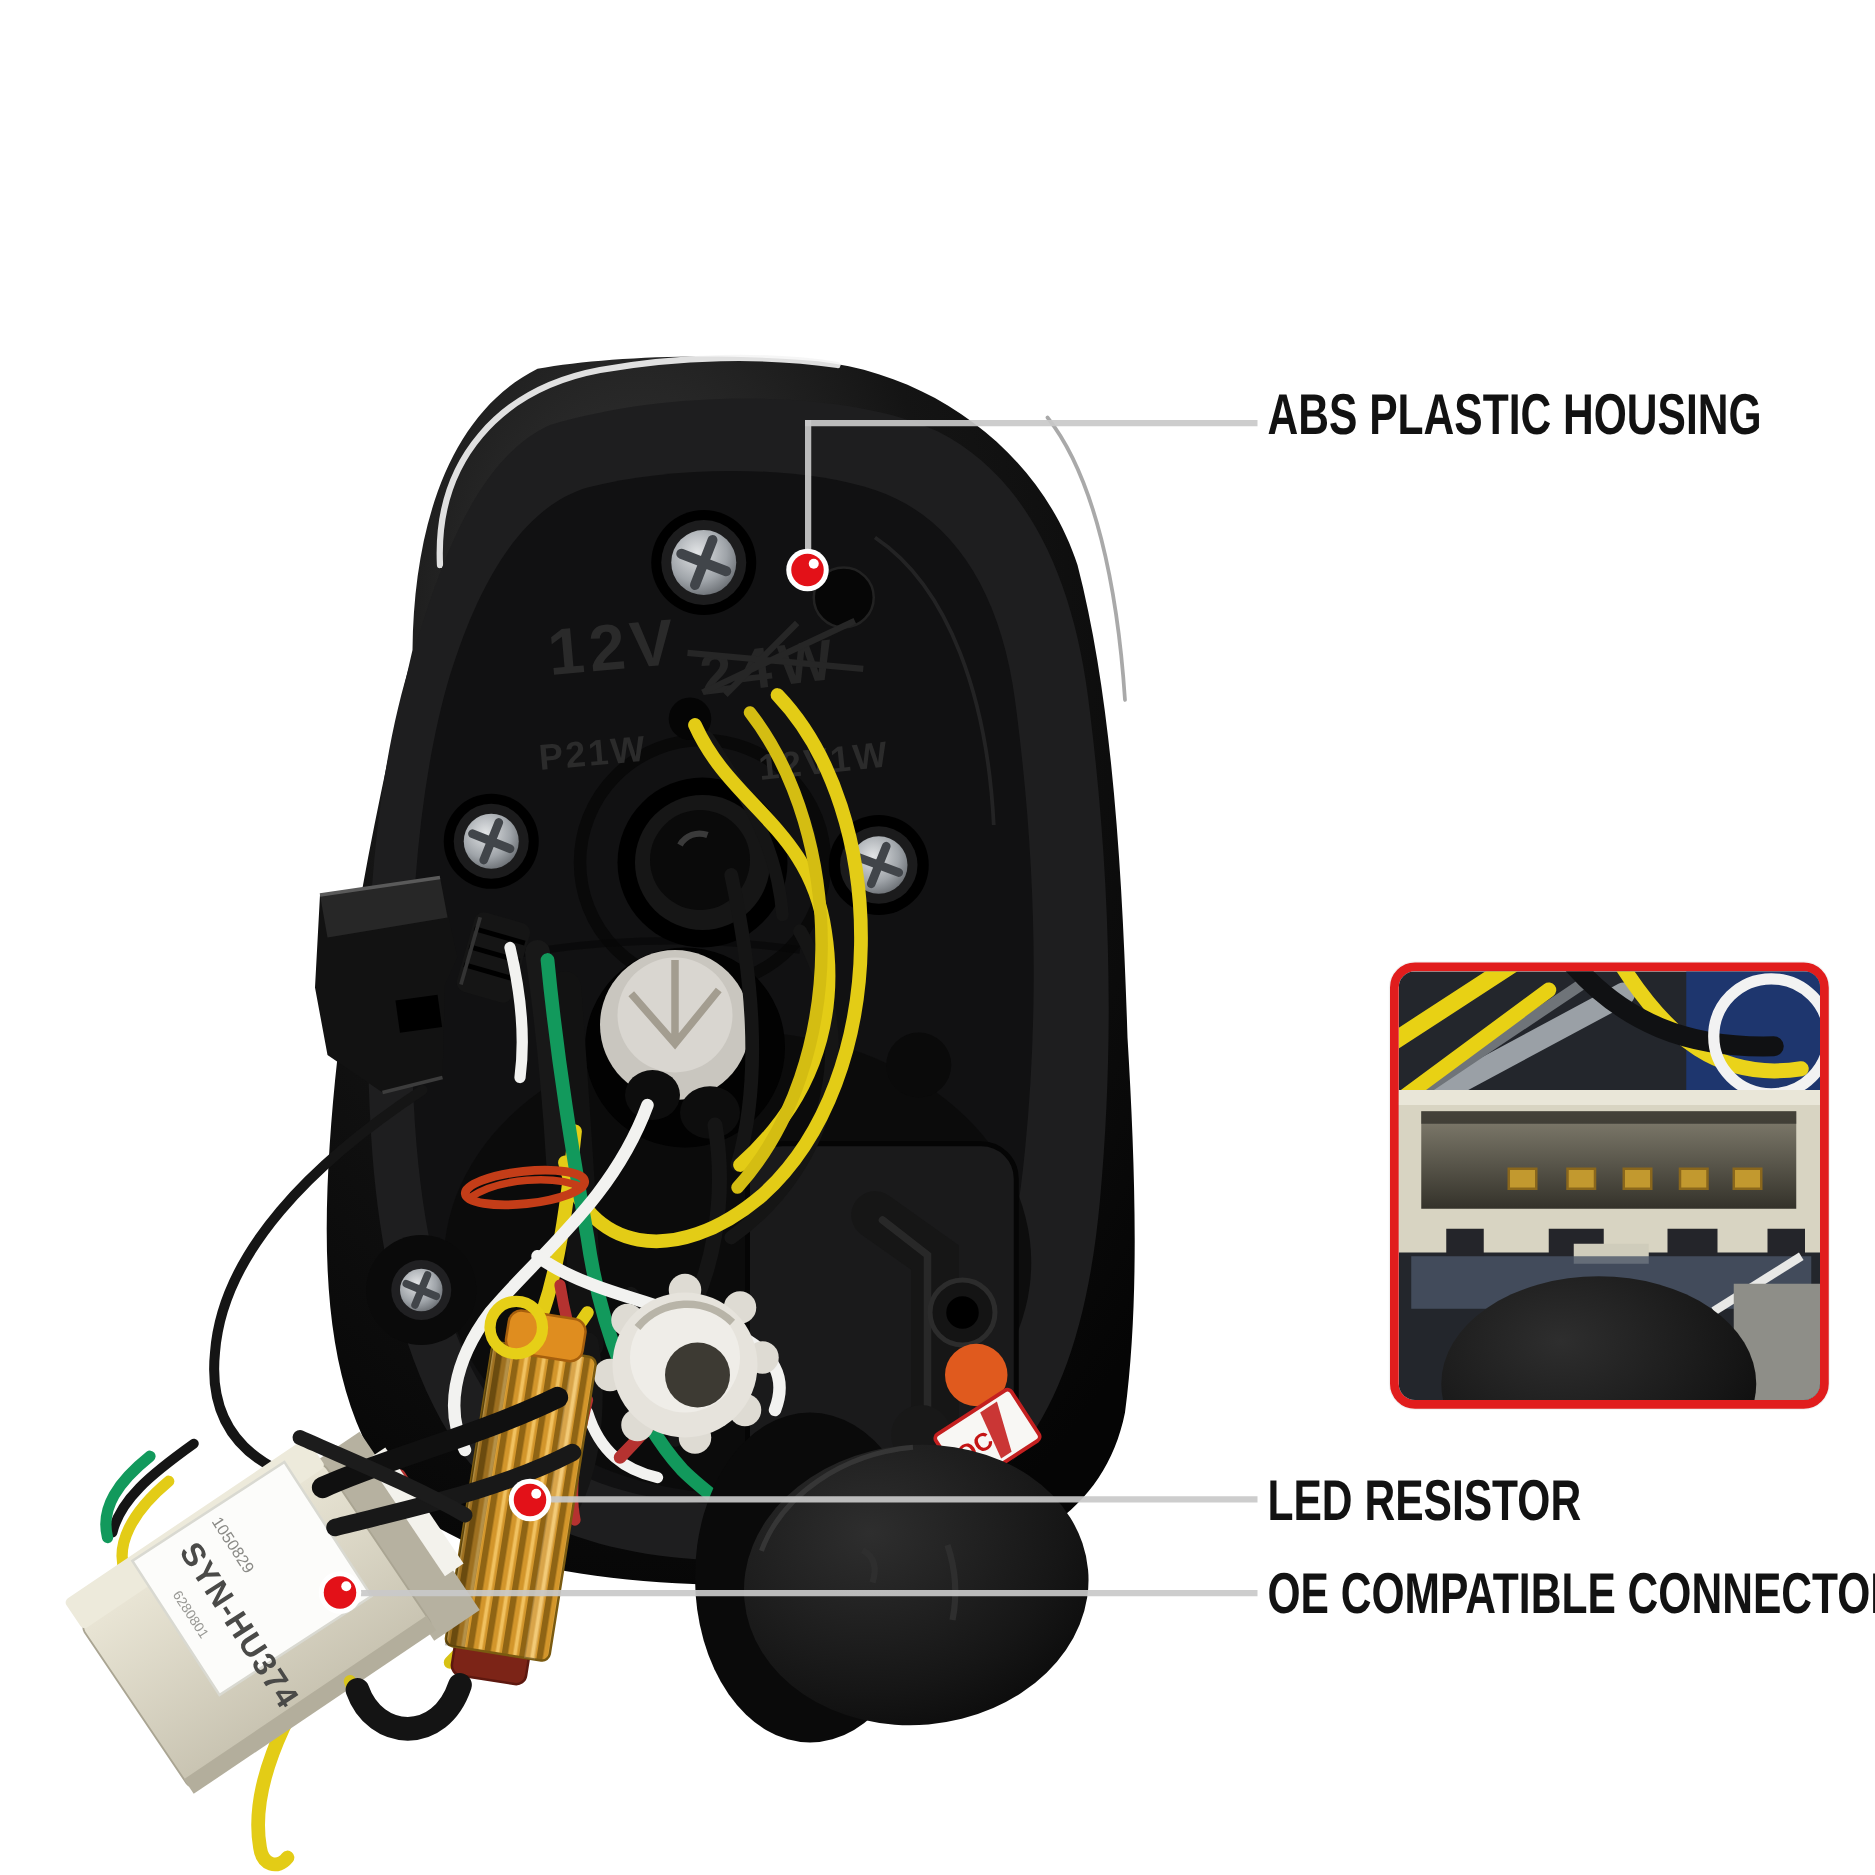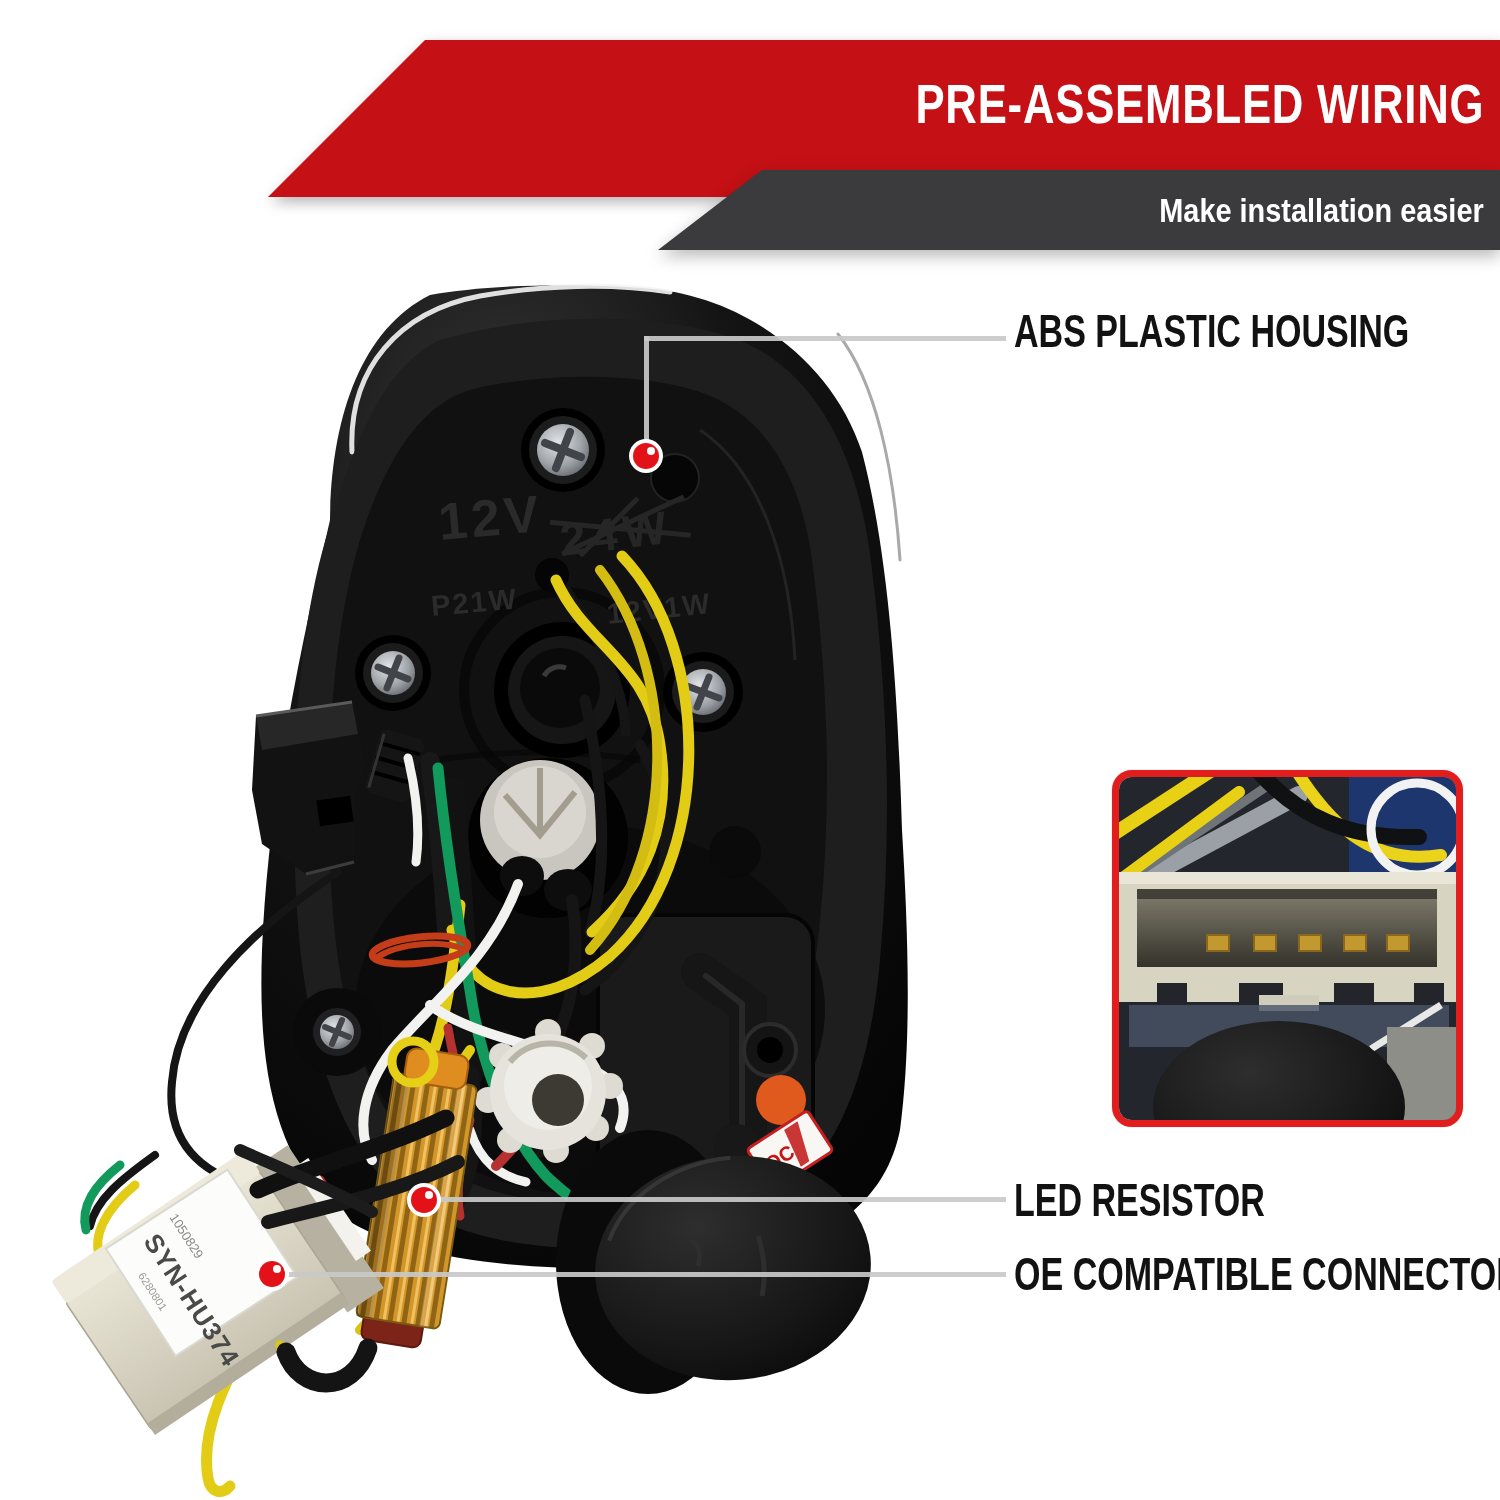--- a/index.html
+++ b/index.html
@@ -283,30 +283,20 @@
 
     <g fill="none" stroke-linecap="round">
       <path d="M280 1345 C290 1372 300 1380 314 1380" stroke="#d8c41c" stroke-width="10"></path>
       <path d="M286 1352 C300 1392 352 1396 368 1348" stroke="#141414" stroke-width="19"></path>
       <path d="M446 1118 C380 1150 310 1166 258 1190" stroke="#101010" stroke-width="17"></path>
       <path d="M458 1162 C400 1192 330 1206 268 1222" stroke="#181818" stroke-width="14"></path>
       <path d="M240 1150 C280 1168 330 1188 372 1212" stroke="#1c1c1c" stroke-width="12"></path>
     </g>
   </svg>
 
-  <div class="ribbon-wrap">
-    <div class="red-shadow">
-        <div class="red-ribbon"></div>
-      </div>
-    <div class="gray-shadow">
-        <div class="gray-ribbon"></div>
-      </div>
-    <div class="banner-title">PRE-ASSEMBLED WIRING</div>
-    <div class="banner-sub">Make installation easier</div>
-  </div>
 
   <div class="inset">
     <svg viewBox="0 0 337 343">
       <rect width="337" height="343" fill="#23262c"></rect>
       <g fill="none" stroke-linecap="round">
         <rect x="230" y="0" width="107" height="95" fill="#1d3a7a" opacity="0.85" stroke="none"></rect>
         <path d="M-10 120 L180 18" stroke="#9aa0a6" stroke-width="18"></path>
         <path d="M20 95 L150 8" stroke="#6f7479" stroke-width="9"></path>
         <path d="M-10 60 L90 -5" stroke="#e8d114" stroke-width="14"></path>
         <path d="M5 100 L120 15" stroke="#e8d114" stroke-width="12"></path>

